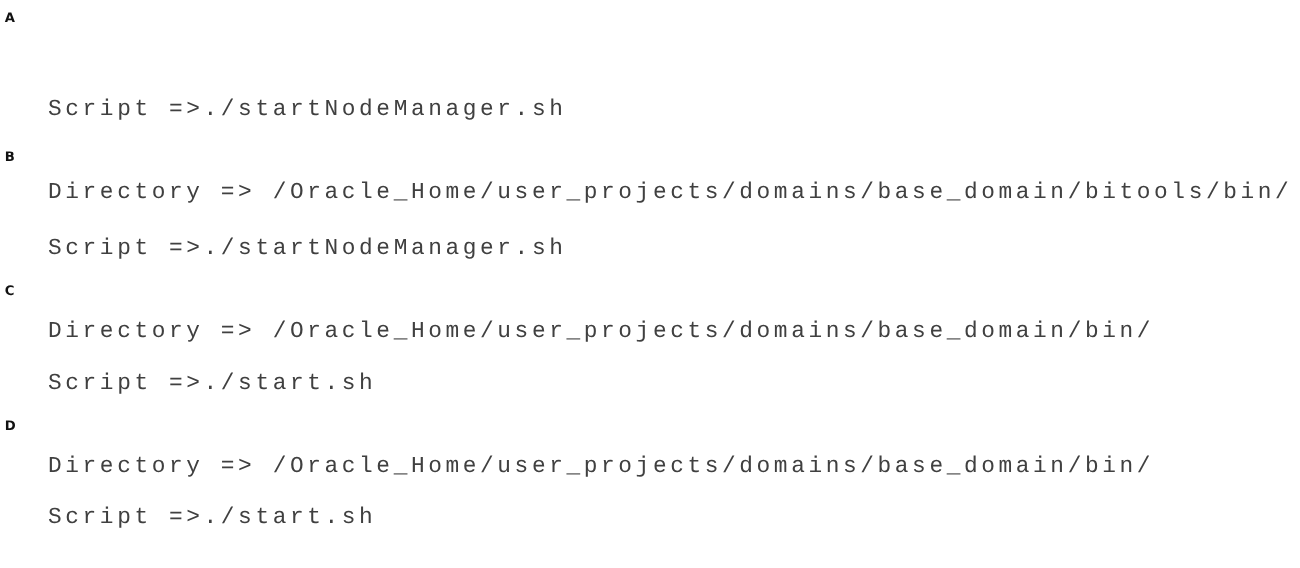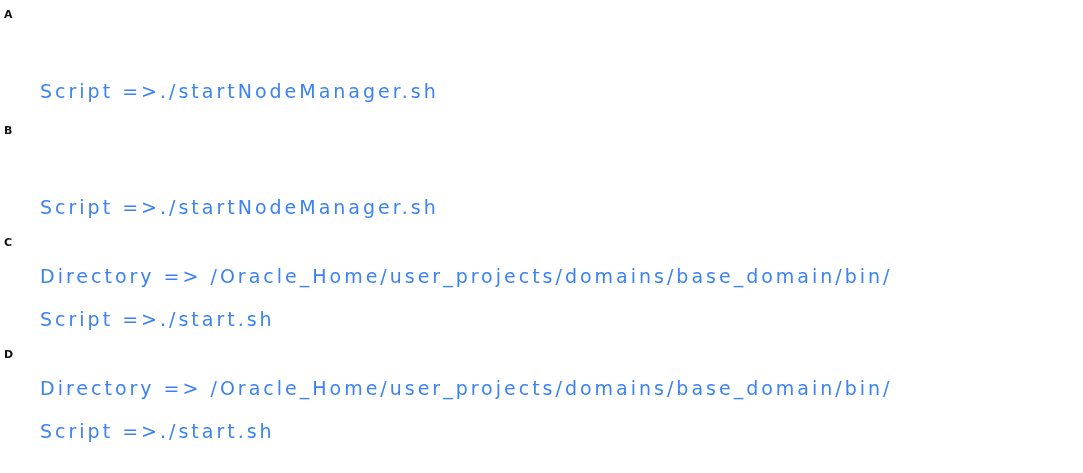--- a/index.html
+++ b/index.html
@@ -30,37 +30,39 @@
     font-size: 11px;
     font-weight: bold;
     color: #111111;
     line-height: 13px;
     letter-spacing: 0.5px;
   }
   .option-body {
     position: absolute;
     left: 40px;
     top: 26px;
-    color: #3b82f6;
+    color: #404040;
     font-size: 19px;
     line-height: 23px;
     letter-spacing: 3px;
     white-space: pre;
+    font-family: Liberation Mono, monospace;
   }
   .code-line {
     display: block;
   }
 </style>
 </head>
 <body>
 
 <div class="answer-option opt-a">
   <span class="option-letter">A</span>
   <div class="option-body">
     <span class="code-line">Script =&gt;./startNodeManager.sh</span>
+    <span class="code-line">Directory =&gt; /Oracle_Home/user_projects/domains/base_domain/bitools/bin/</span>
   </div>
 </div>
 
 <div class="answer-option opt-b">
   <span class="option-letter">B</span>
   <div class="option-body">
     <span class="code-line">Script =&gt;./startNodeManager.sh</span>
     <span class="code-line">Directory =&gt; /Oracle_Home/user_projects/domains/base_domain/bin/</span>
   </div>
 </div>

